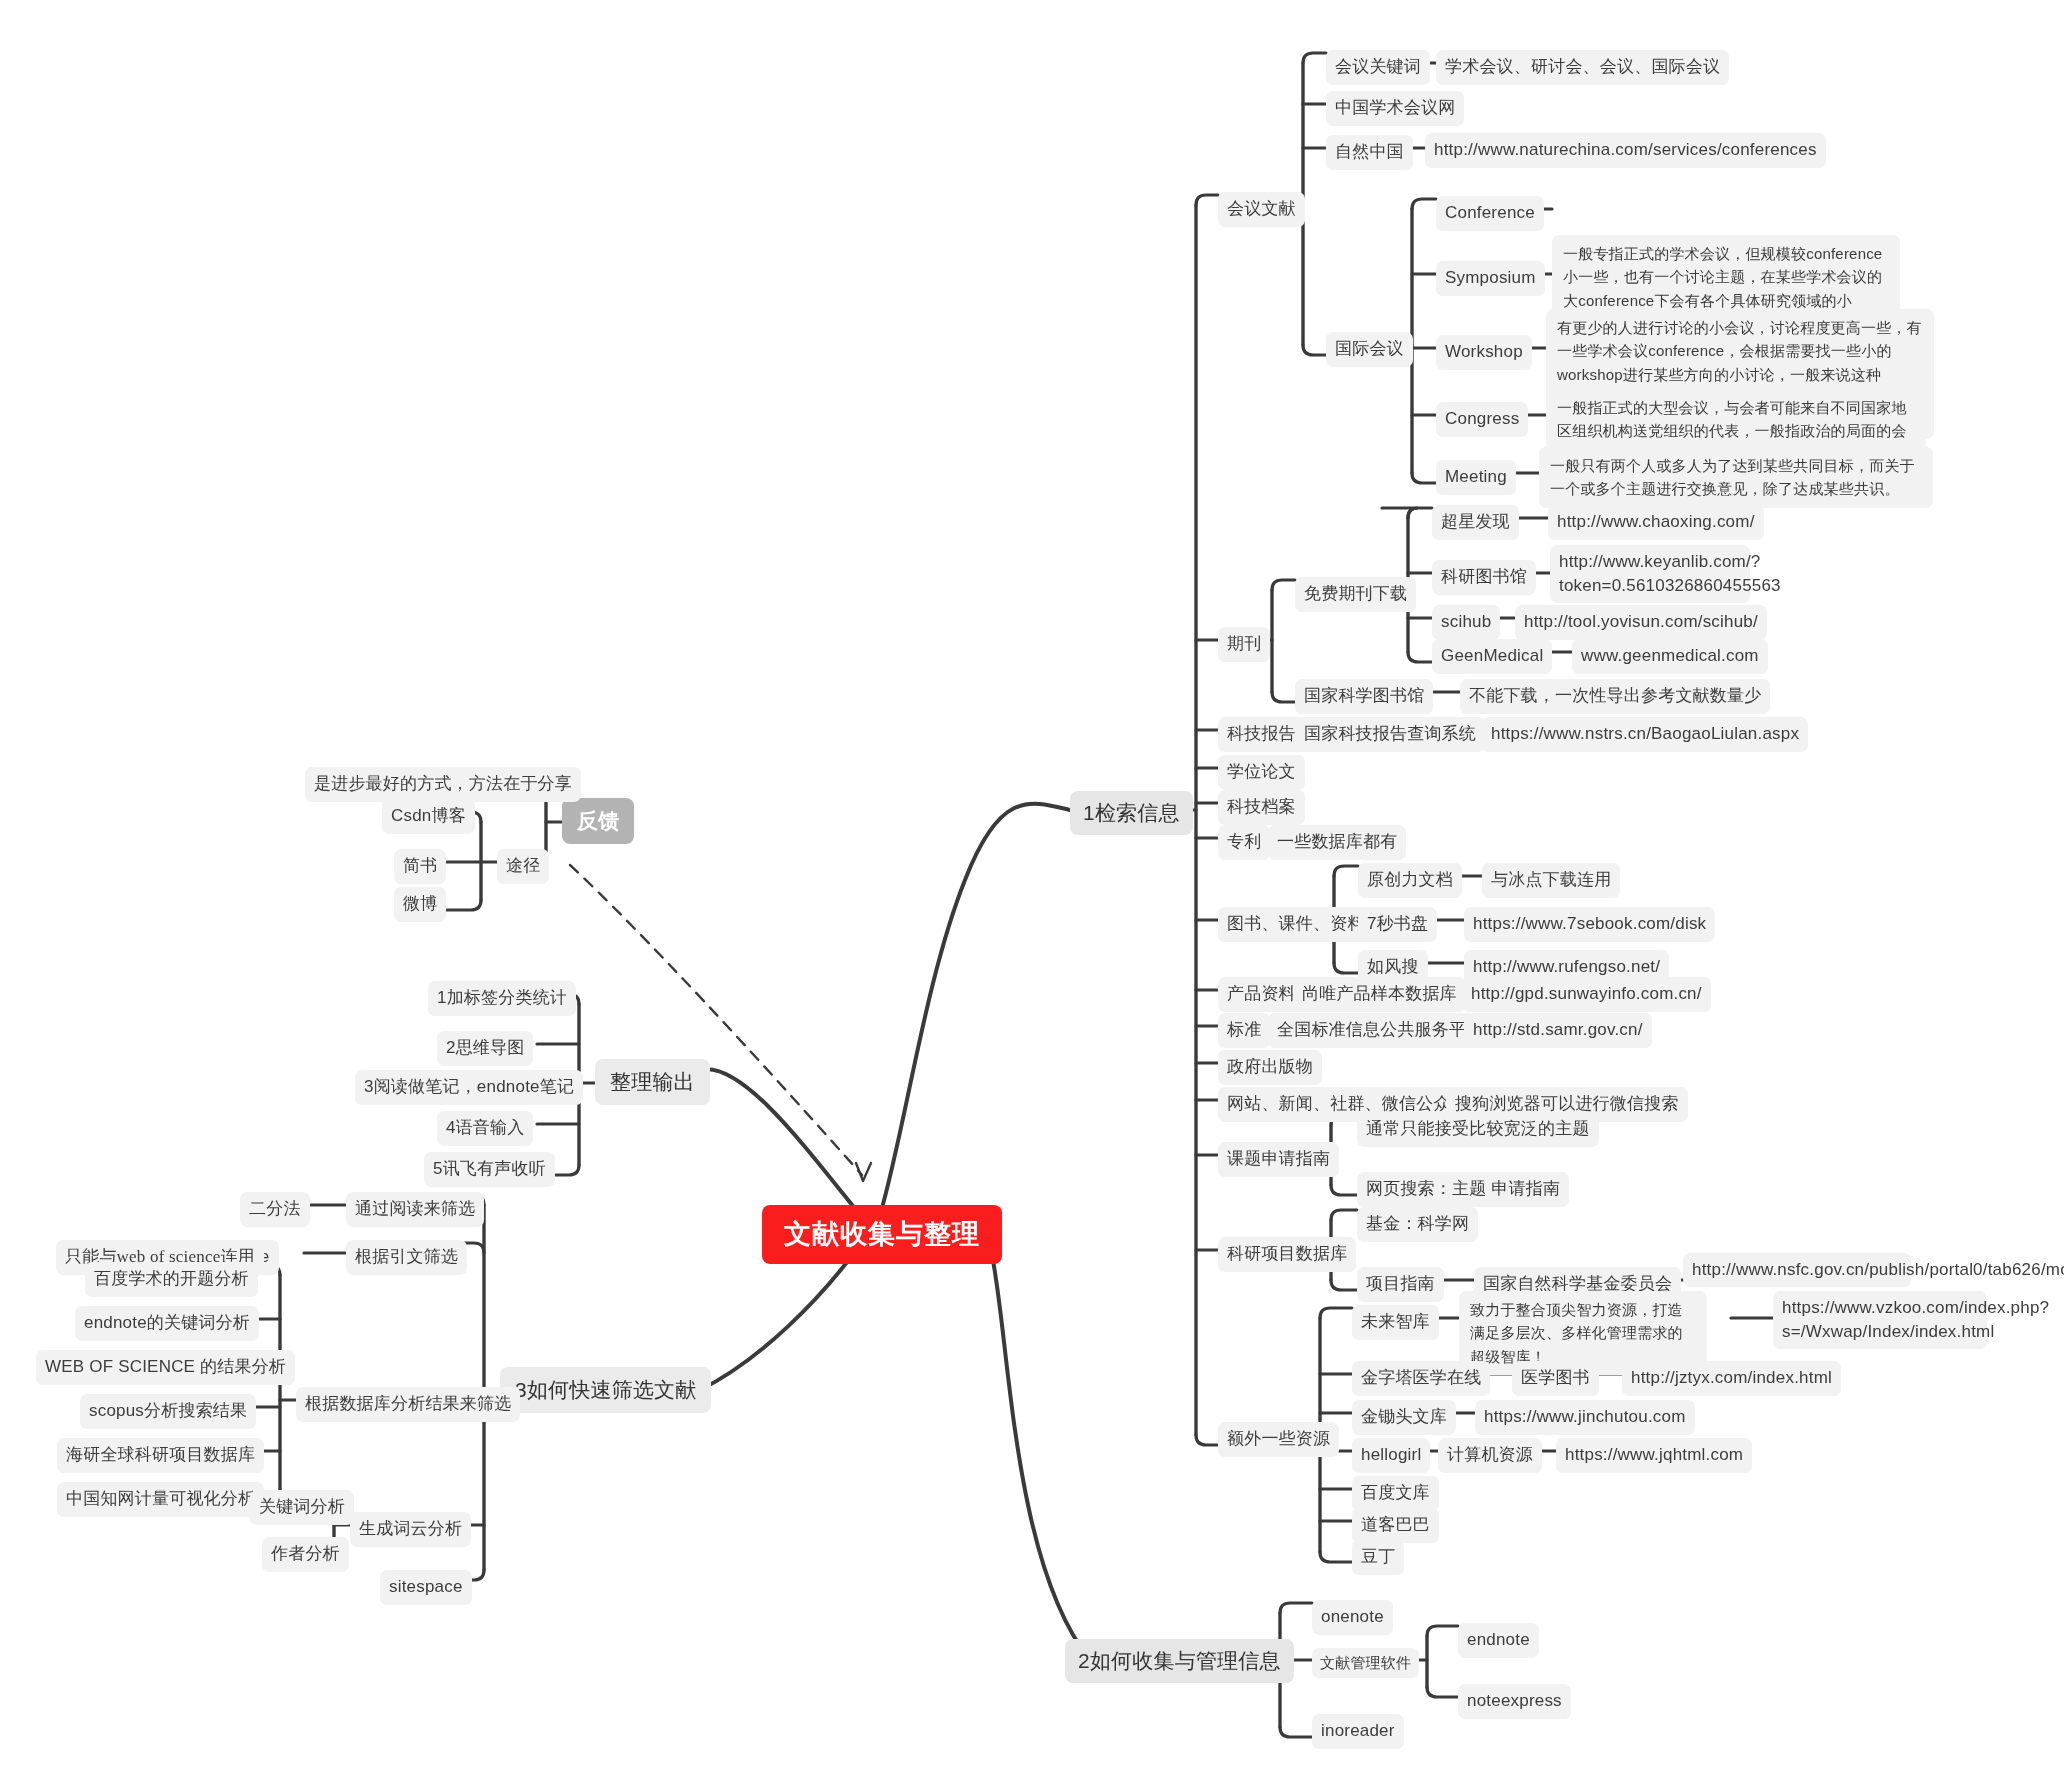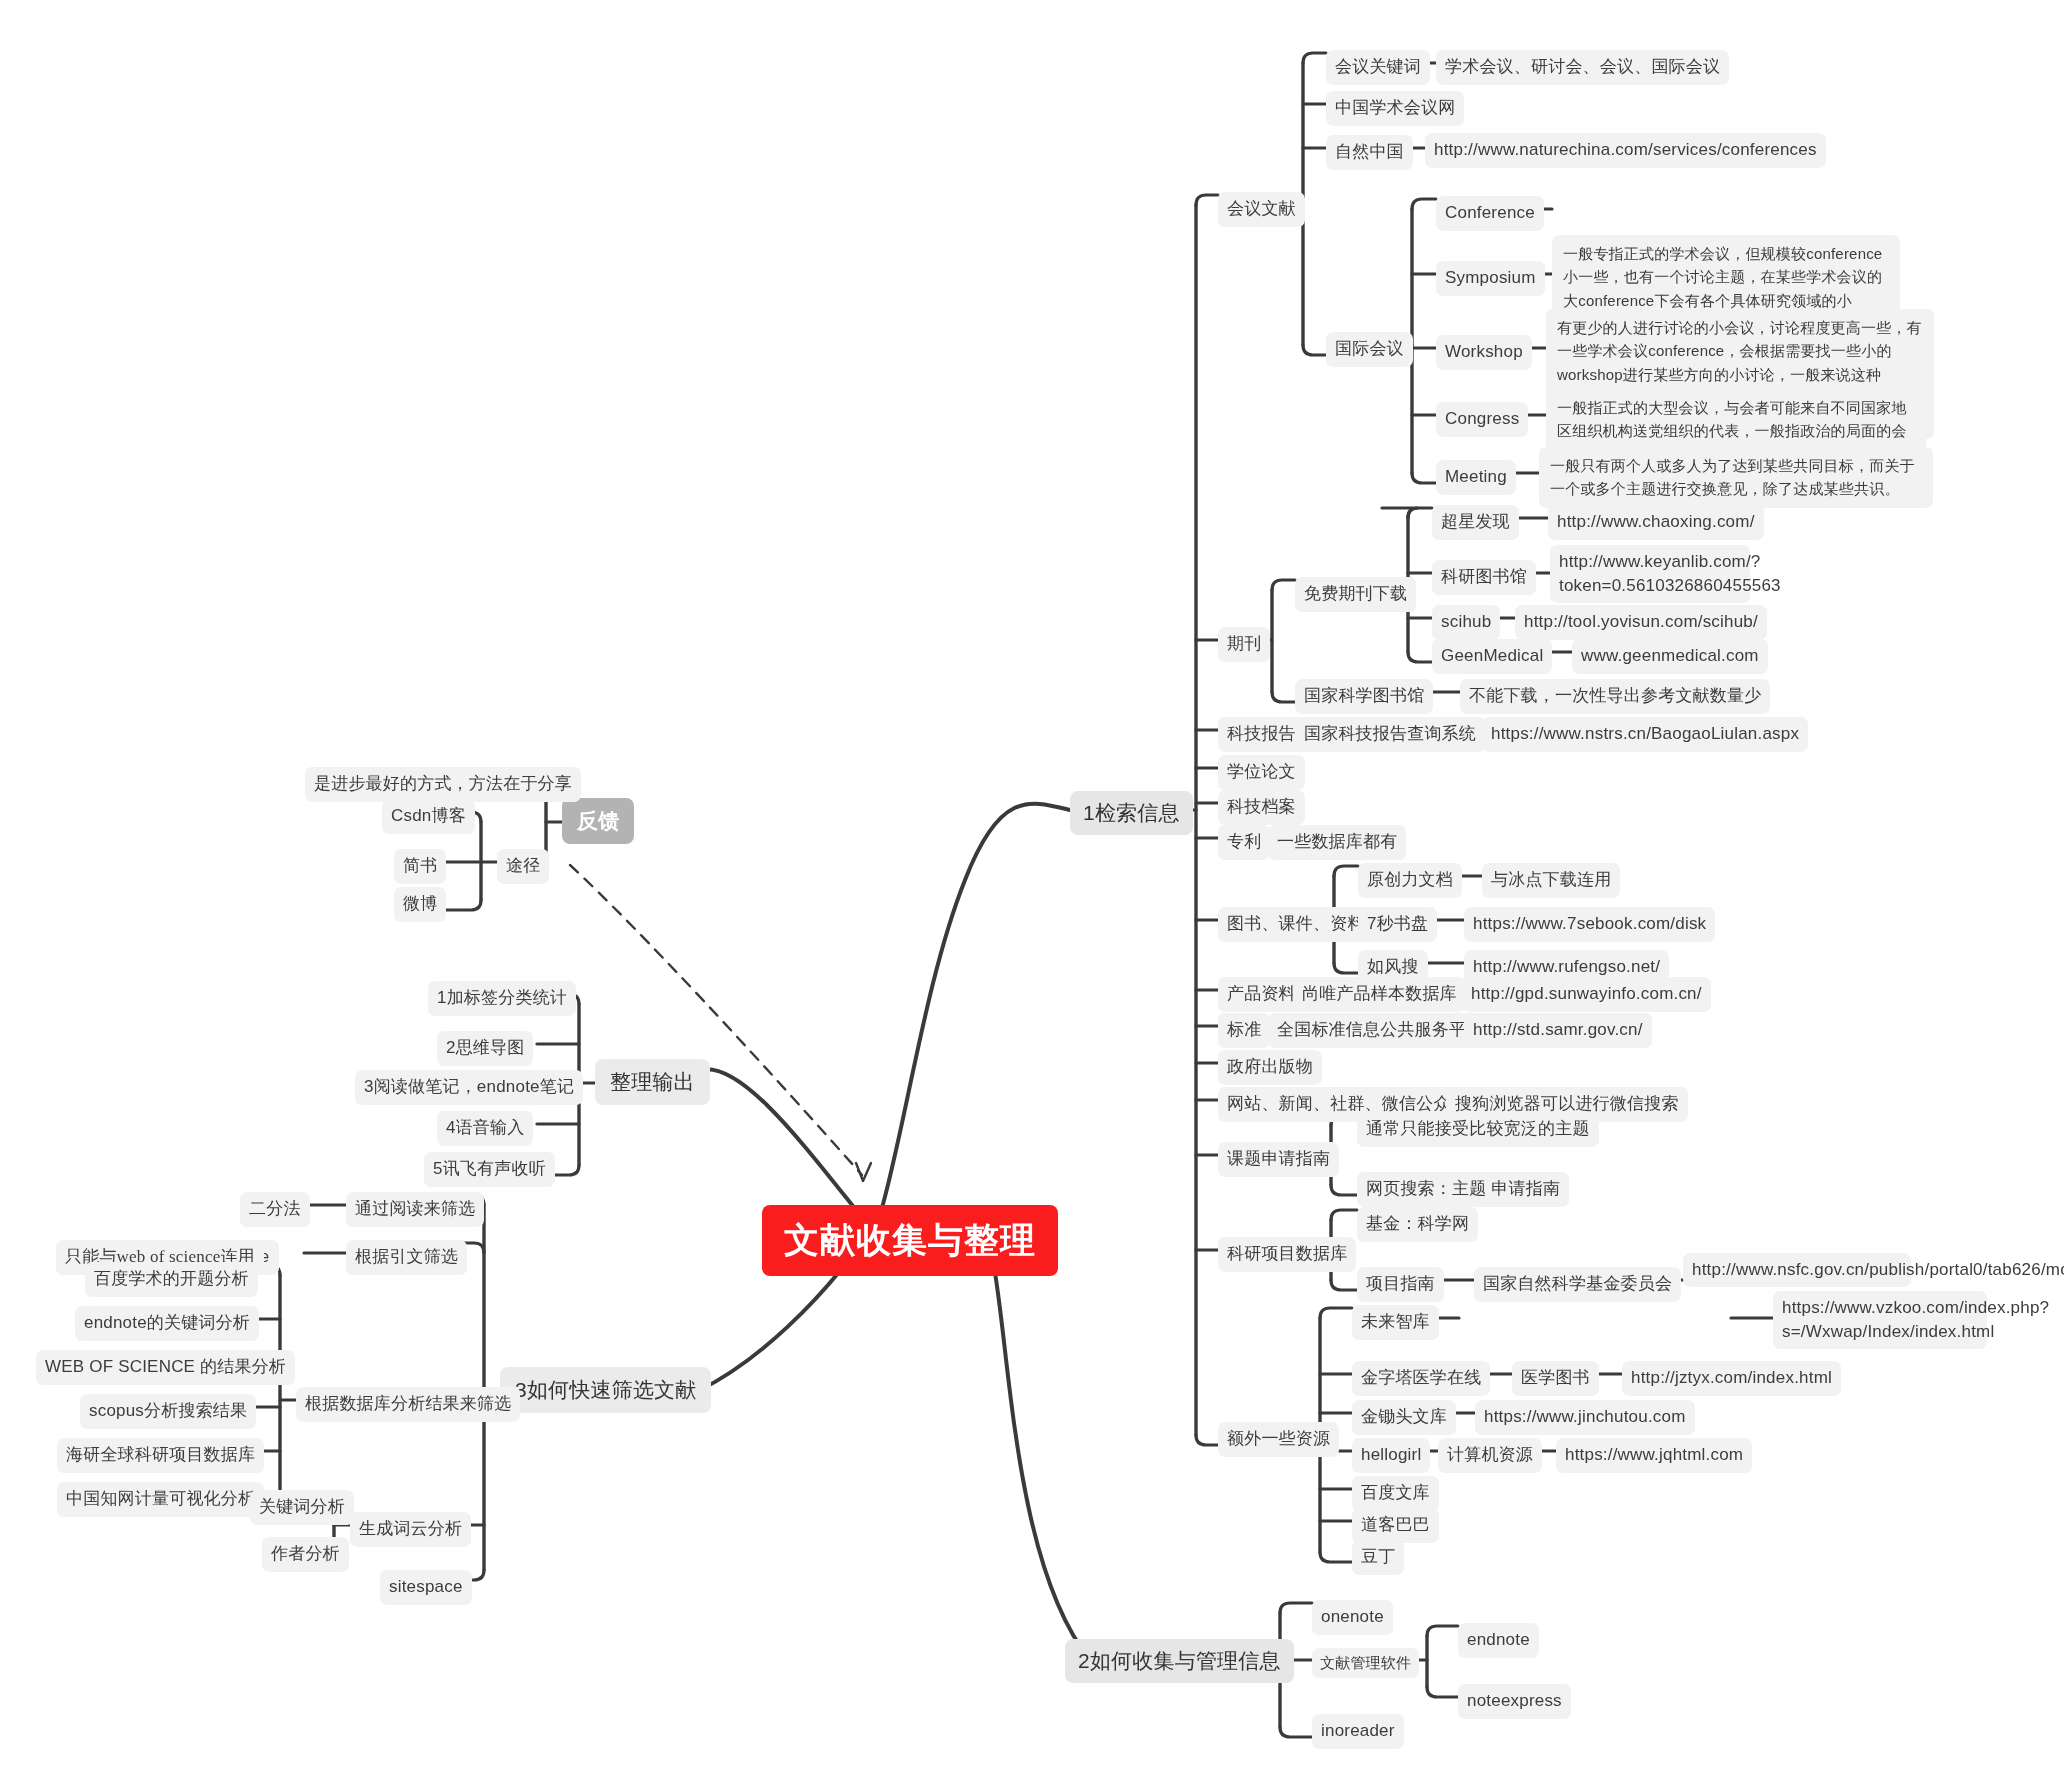--- a/index.html
+++ b/index.html
@@ -33,21 +33,21 @@
     color:#3c3c3c;
     white-space:nowrap;
     letter-spacing:.2px;
   }
   .node.wrap{white-space:normal;}
   .node.sm{font-size:15px;padding:4px 8px;}
   .node.root{
     background:#fa1d1d;
     color:#ffffff;
     font-weight:bold;
-    font-size:35px;
+    font-size:27px;
     padding:10px 22px;
     border-radius:8px;
     letter-spacing:1px;
     box-shadow:none;
   }
   .node.lvl1{
     font-size:21px;
     background:#e6e6e6;
     color:#333;
     padding:7px 13px;
@@ -362,20 +362,21 @@
 
   <div class="node" style="left:1218px;top:1237px;">科研项目数据库</div>
   <div class="node" style="left:1357px;top:1207px;">基金：科学网</div>
   <div class="node" style="left:1357px;top:1267px;">项目指南</div>
   <div class="node" style="left:1474px;top:1267px;">国家自然科学基金委员会</div>
   <div class="node wrap" style="left:1683px;top:1253px;width:228px;line-height:1.4;">http://www.nsfc.gov.cn/publish/portal0/tab626/module1550/more.htm</div>
 
   <div class="node" style="left:1218px;top:1422px;">额外一些资源</div>
 
   <div class="node" style="left:1352px;top:1305px;">未来智库</div>
+  <div class="node desc wrap" style="left:1459px;top:1291px;width:248px;">致力于整合顶尖智力资源，打造满足多层次、多样化管理需求的超级智库！</div>
   <div class="node wrap" style="left:1773px;top:1291px;width:214px;line-height:1.4;">https://www.vzkoo.com/index.php?s=/Wxwap/Index/index.html</div>
 
   <div class="node" style="left:1352px;top:1361px;">金字塔医学在线</div>
   <div class="node" style="left:1512px;top:1361px;">医学图书</div>
   <div class="node" style="left:1622px;top:1361px;">http://jztyx.com/index.html</div>
 
   <div class="node" style="left:1352px;top:1400px;">金锄头文库</div>
   <div class="node" style="left:1475px;top:1400px;">https://www.jinchutou.com</div>
 
   <div class="node" style="left:1352px;top:1438px;">hellogirl</div>

